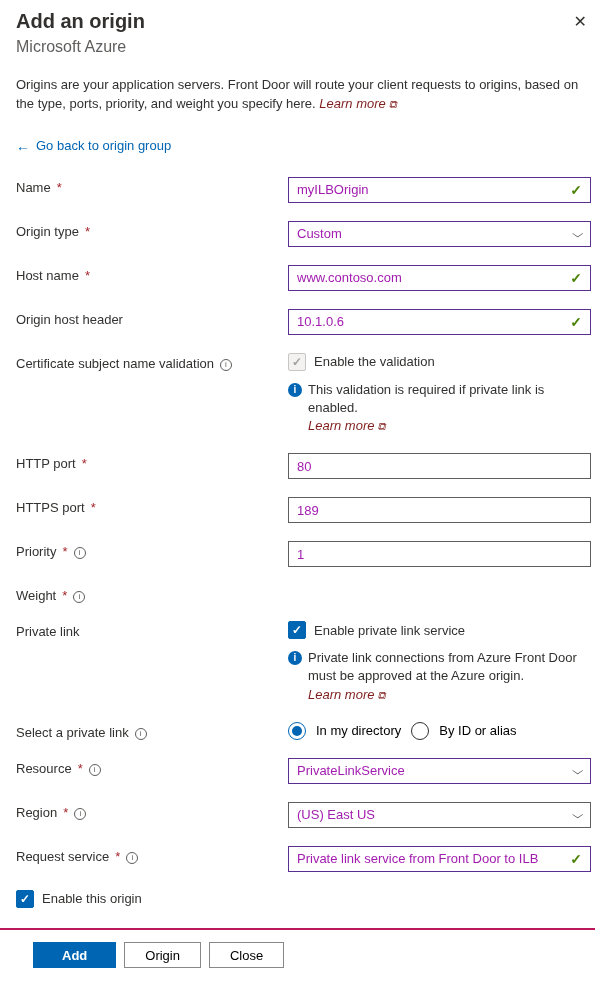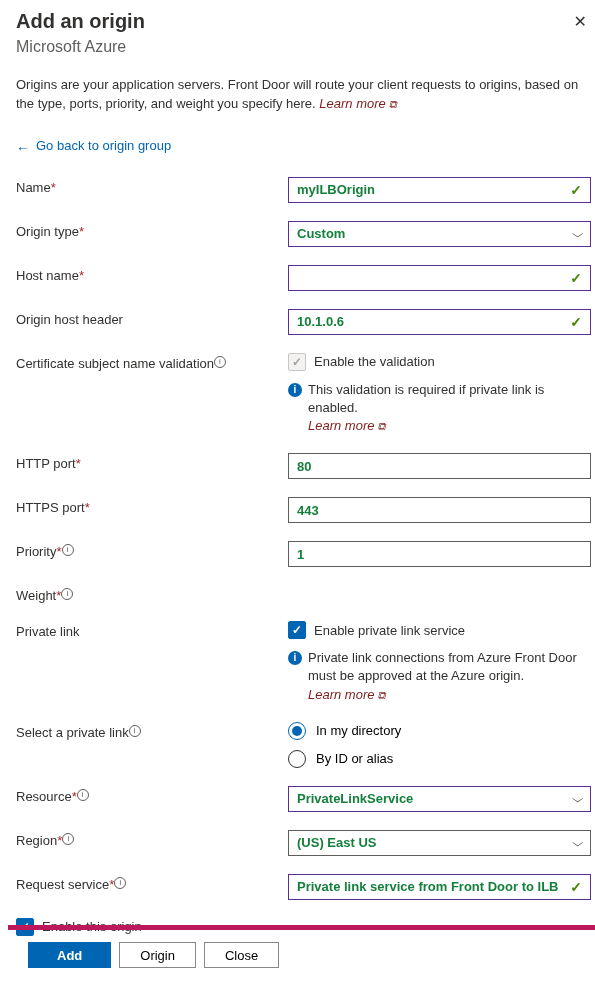--- a/index.html
+++ b/index.html
@@ -9,44 +9,44 @@
     .title { font-size: 20px; font-weight: 600; color: #323130; }
     .subtitle { font-size: 16px; color: #605e5c; margin-top: 5px; }
     .close { font-size: 16px; color: #323130; cursor: pointer; padding: 4px; line-height: 1; }
     .desc { font-size: 13px; color: #323130; margin-top: 20px; line-height: 1.45; }
     .link { color: #7f1d1d; text-decoration: none; cursor: pointer; font-style: italic; }
     .link .ext { margin-left: 3px; font-size: 11px; }
     .backlink { display: inline-flex; align-items: center; margin-top: 24px; font-size: 13px; color: #0065b3; cursor: pointer; }
     .backlink .arrow { margin-right: 6px; font-size: 14px; }
     .form { margin-top: 22px; }
     .row { display: flex; align-items: flex-start; margin-bottom: 18px; }
-    .label { width: 272px; flex-shrink: 0; font-size: 13px; color: #323130; display: inline-flex; align-items: flex-start; gap: 0; padding-top: 3px; }
+    .label { width: 272px; flex-shrink: 0; font-size: 13px; color: #323130; display: inline-flex; align-items: flex-end; gap: 6px; padding-top: 3px; }
     .req { color: #a4262c; }
     .info-icon { width: 12px; height: 12px; border: 1px solid #605e5c; border-radius: 50%; display: inline-flex; align-items: center; justify-content: center; font-size: 8px; color: #605e5c; line-height: 1; cursor: pointer; }
     .field { flex: 1; }
     .input, .select { width: 100%; height: 26px; border: 1px solid #605e5c; font-size: 13px; padding: 0 8px; background: #fff; position: relative; display: flex; align-items: center; }
     .input.valid, .select.valid { border-color: #5b2e91; }
-    .input .text, .select .text { flex: 1; color: #15803d; font-weight: bold; }
+    .input .text, .select .text { flex: 1; color: #a21caf; }
     .check-g { color: #498205; font-weight: 600; margin-left: auto; font-size: 14px; }
     .select .chev { margin-left: auto; font-size: 10px; color: #323130; transform: scaleX(1.5); }
     .checkbox-wrap { display: flex; align-items: center; gap: 8px; font-size: 13px; color: #323130; }
     .cbox { width: 18px; height: 18px; border: 1px solid #605e5c; display: inline-flex; align-items: center; justify-content: center; border-radius: 2px; cursor: pointer; }
     .cbox.disabled { background: #f3f2f1; border-color: #c8c6c4; }
     .cbox.disabled .tick { color: #a19f9d; }
     .cbox.on { background: #0065b3; border-color: #0065b3; }
     .cbox.on .tick { color: #fff; }
     .tick { font-size: 12px; font-weight: bold; }
     .info-msg { display: flex; align-items: flex-start; gap: 6px; margin-top: 10px; font-size: 13px; color: #323130; line-height: 1.4; }
     .info-msg .ico { width: 14px; height: 14px; background: #0065b3; border-radius: 50%; color: #fff; font-size: 10px; font-weight: bold; display: inline-flex; align-items: center; justify-content: center; flex-shrink: 0; margin-top: 2px; }
-    .radio-group { display: flex; flex-direction: column; gap: 10px; }
+    .radio-group { display: flex; flex-direction: row; gap: 10px; }
     .radio-item { display: flex; align-items: center; gap: 10px; font-size: 13px; cursor: pointer; }
     .radio { width: 18px; height: 18px; border: 1px solid #323130; border-radius: 50%; display: inline-flex; align-items: center; justify-content: center; }
     .radio.on { border-color: #0065b3; }
     .radio.on .dot { width: 10px; height: 10px; border-radius: 50%; background: #0065b3; }
-    .footer { position: absolute; bottom: 14px; left: 0; right: 0; border-top: 5px solid #be185d; padding: 12px 16px 0 20px; display: flex; gap: 8px; margin-left: 8px; }
+    .footer { position: absolute; bottom: 14px; left: 0; right: 0; border-top: 2px solid #be185d; padding: 12px 16px 0 33px; display: flex; gap: 8px; }
     .btn { height: 26px; padding: 0 20px; font-size: 13px; border: 1px solid #8a8886; background: #fff; cursor: pointer; display: inline-flex; align-items: center; justify-content: center; }
     .btn.primary { background: #0065b3; border-color: #0065b3; color: #fff; font-weight: 600; padding: 0 28px; }
   </style>
 </head>
 <body>
 
 <div class="panel">
   <div class="header">
     <div>
       <div class="title">Add an origin</div>
@@ -93,20 +93,21 @@
       </div>
     </div>
 
     <div class="row">
       <div class="label">
           <span>Host name</span> 
           <span class="req">*</span>
         </div>
       <div class="field">
         <div class="input valid">
+            <span class="text">www.contoso.com</span>
             <span class="check-g">✓</span>
           </div>
       </div>
     </div>
 
     <div class="row">
       <div class="label">
           <span>Origin host header</span>
         </div>
       <div class="field">
@@ -148,21 +149,21 @@
         </div>
     </div>
 
     <div class="row">
       <div class="label">
           <span>HTTPS port</span> 
           <span class="req">*</span>
         </div>
       <div class="field">
           <div class="input">
-            <span class="text">443</span>
+            <span class="text">189</span>
           </div>
         </div>
     </div>
 
     <div class="row">
       <div class="label">
           <span>Priority</span> 
           <span class="req">*</span>
           <span class="info-icon">i</span>
         </div>

